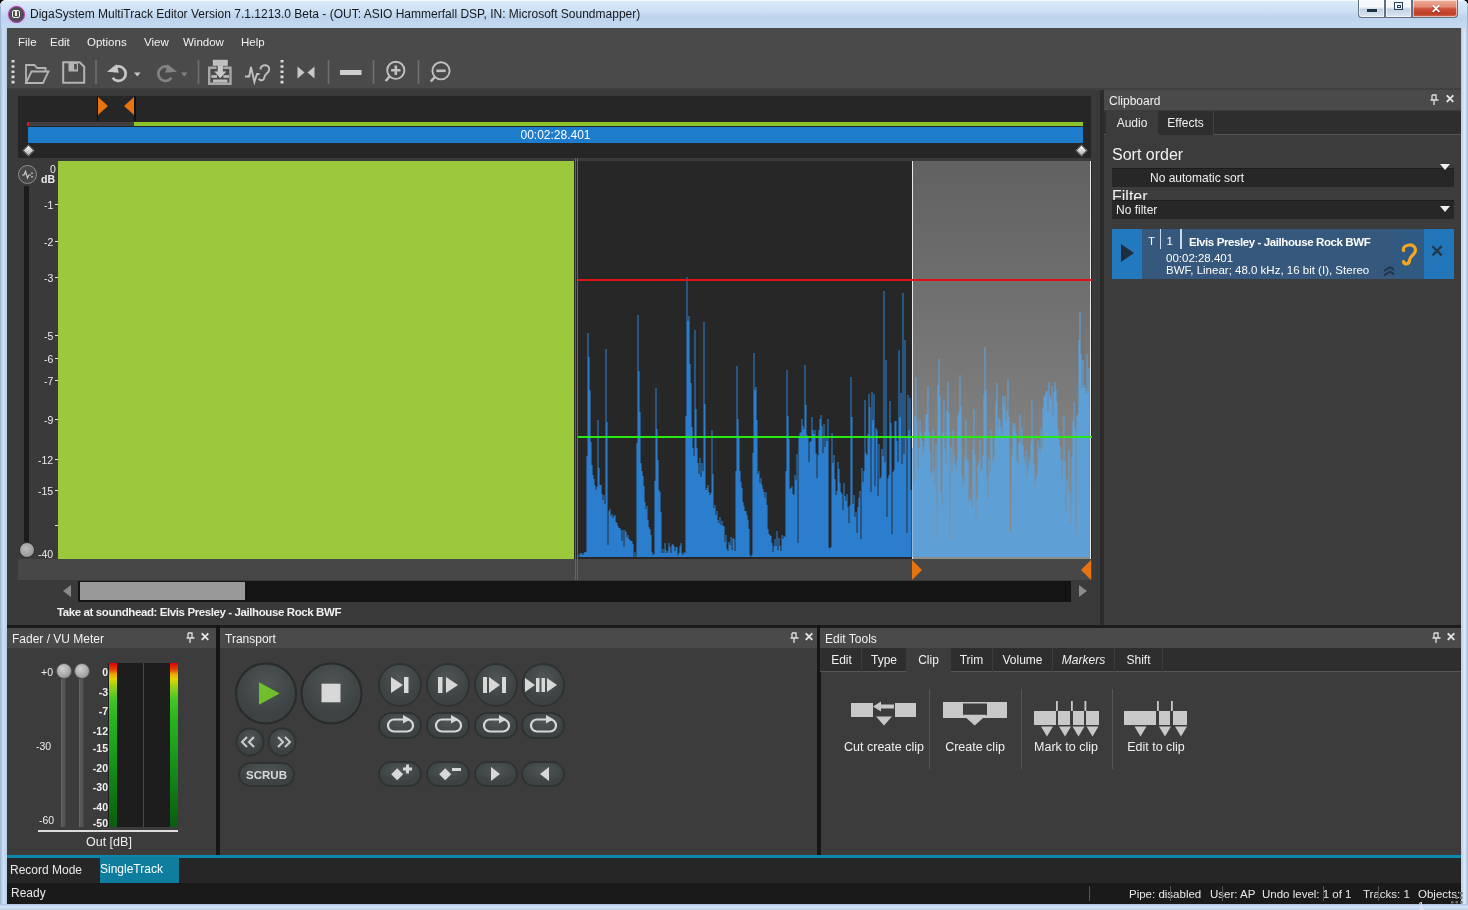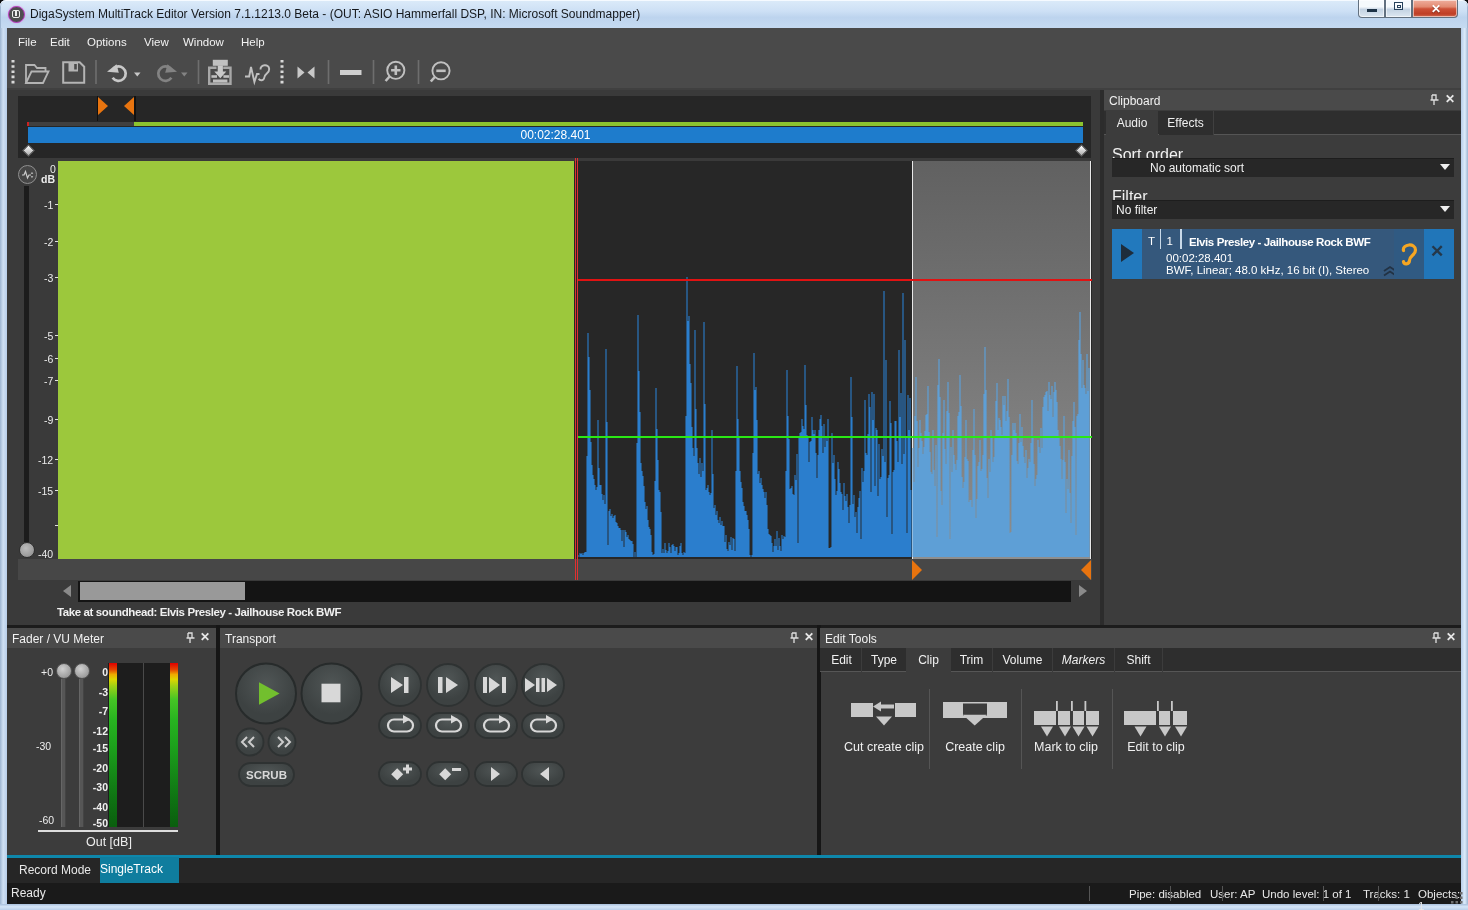--- a/index.html
+++ b/index.html
@@ -69,21 +69,21 @@
 .drop { position:absolute; left:1112px; width:342px; height:19px; background:#272727; border-top:1px solid #1d1d1d;
   color:#f0f0f0; font-size:12px; line-height:19px; padding-left:4px; }
 .droparr { position:absolute; width:0; height:0; border-left:5px solid transparent; border-right:5px solid transparent; border-top:6px solid #f0f0f0; }
 .clab { position:absolute; left:1112px; font-size:16px; color:#f0f0f0; }
 
 #bots { left:7px; top:628px; width:1454px; height:227px; background:#3c3c3c; }
 .psep { position:absolute; top:625px; width:4px; height:230px; background:#161616; }
 
 #teal { left:7px; top:855px; width:1454px; height:3px; background:#0e87ab; }
 #tabbar { left:7px; top:858px; width:1454px; height:25px; background:#262626; }
-#tab-rec { left:10px; top:858px; width:90px; height:25px; color:#e8e8e8; font-size:12px; text-align:center; line-height:25px; }
+#tab-rec { left:10px; top:858px; width:90px; height:25px; color:#e8e8e8; font-size:12px; text-align:left; line-height:25px; }
 #tab-sgl { left:100px; top:857px; width:79px; height:26px; background:#0f7d9e; color:#fff; font-size:12px; text-align:left; line-height:25px; }
 #status { left:7px; top:883px; width:1454px; height:21px; background:#1a1a1a; color:#e8e8e8; font-size:12px; }
 .ssep { position:absolute; top:886px; width:1px; height:15px; background:#555; }
 .sseg { position:absolute; top:888px; font-size:11.5px; color:#e8e8e8;padding-left:32px; }
 svg { position:absolute; overflow:visible; }
 .vu { width:8px; height:164px;
   background:linear-gradient(#e00000 0%, #e34400 4%, #eeaa00 7%, #ddd500 10%, #9fd015 14%, #46c525 22%, #27b320 35%, #1da21c 50%, #168c18 65%, #0f7413 82%, #0a5e0e 100%); }
 .vlab { position:absolute; left:64px; width:44px; text-align:right; font-size:10.5px; font-weight:bold; color:#f0f0f0; }
 .etab { position:absolute; top:648px; height:24px; font-size:12px; color:#f0f0f0; text-align:center; line-height:24px; border-right:1.5px solid #3c3c3c; }
 .elab { position:absolute; top:740px; font-size:12.5px; color:#f0f0f0; text-align:center; }
@@ -264,21 +264,21 @@
     </div>
 <svg class="abs pin" style="left:1429px;top:94px;" width="11" height="12">
       <path d="M3 1 h4 v5 h1.5 M3 1 v5 h-1.5 M1.5 6 h8 M5 6.5 v4.5" stroke="#e0e0e0" stroke-width="1.3" fill="none"></path>
     </svg>
 <div class="abs pclose" style="left:1445px;top:92px;">✕</div>
 <div class="abs" style="left:1104px;top:110.5px;width:357px;height:24.5px;background:#2e2e2e;border-bottom:1px solid #555;"></div>
 <div class="abs ctab" style="left:1106px;width:52px;background:#3c3c3c;">Audio</div>
 <div class="abs ctab" style="left:1158.5px;width:55px;background:#2e2e2e;border-right:1px solid #404040;">Effects</div>
 <div class="abs" style="left:1106px;top:133px;width:52px;height:3px;background:#3c3c3c;"></div>
 <div class="abs clab" style="top:146px;">Sort order</div>
-<div class="drop abs" style="top:158px;padding-left:38px;">No automatic sort</div>
+<div class="drop abs" style="top:168px;padding-left:38px;">No automatic sort</div>
 <div class="droparr abs" style="left:1440px;top:164px;"></div>
 <div class="abs clab" style="top:188px;">Filter</div>
 <div class="drop abs" style="top:200px;">No filter</div>
 <div class="droparr abs" style="left:1440px;top:206px;"></div>
 
 <div class="abs" style="left:1112px;top:228.5px;width:30px;height:50px;background:#2279bd;"></div>
 <div class="abs otri" style="left:1121px;top:244px;border-top:9px solid transparent;border-bottom:9px solid transparent;border-left:13px solid #1e2d3c;"></div>
 <div class="abs" style="left:1142px;top:228.5px;width:252px;height:50px;background:#35587c;"></div>
 <div class="abs" style="left:1148px;top:235px;font-size:11.5px;color:#fff;">T</div>
 <div class="abs" style="left:1159.5px;top:229px;width:1.5px;height:20px;background:#c9d9e8;"></div>

